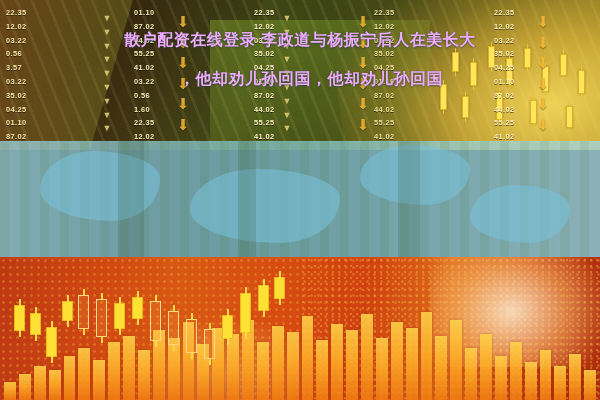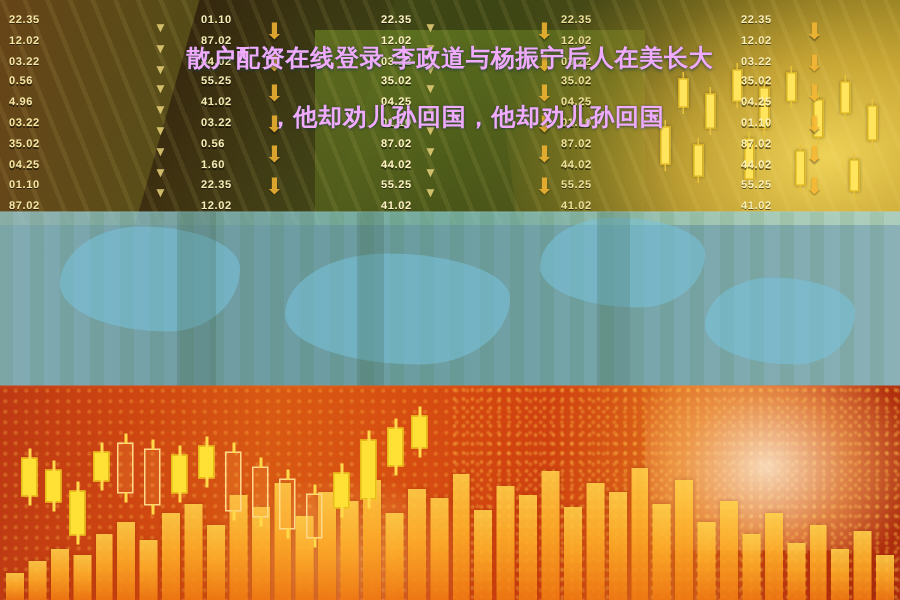--- a/index.html
+++ b/index.html
@@ -318,21 +318,21 @@
         <div class="tc" style="left: 530px; top: 100px; height: 22px;"></div>
         <div class="tc" style="left: 566px; top: 106px; height: 20px;"></div>
       </div>
 
     <div class="quote-grid" id="quote-grid">
         <div class="quote-col c0">
           <div class="q">22.35</div>
           <div class="q">12.02</div>
           <div class="q">03.22</div>
           <div class="q">0.56</div>
-          <div class="q">4.96</div>
+          <div class="q">3.57</div>
           <div class="q">03.22</div>
           <div class="q">35.02</div>
           <div class="q">04.25</div>
           <div class="q">01.10</div>
           <div class="q">87.02</div>
         </div>
         <div class="quote-col c1">
           <div class="q">01.10</div>
           <div class="q">87.02</div>
           <div class="q">44.02</div>

